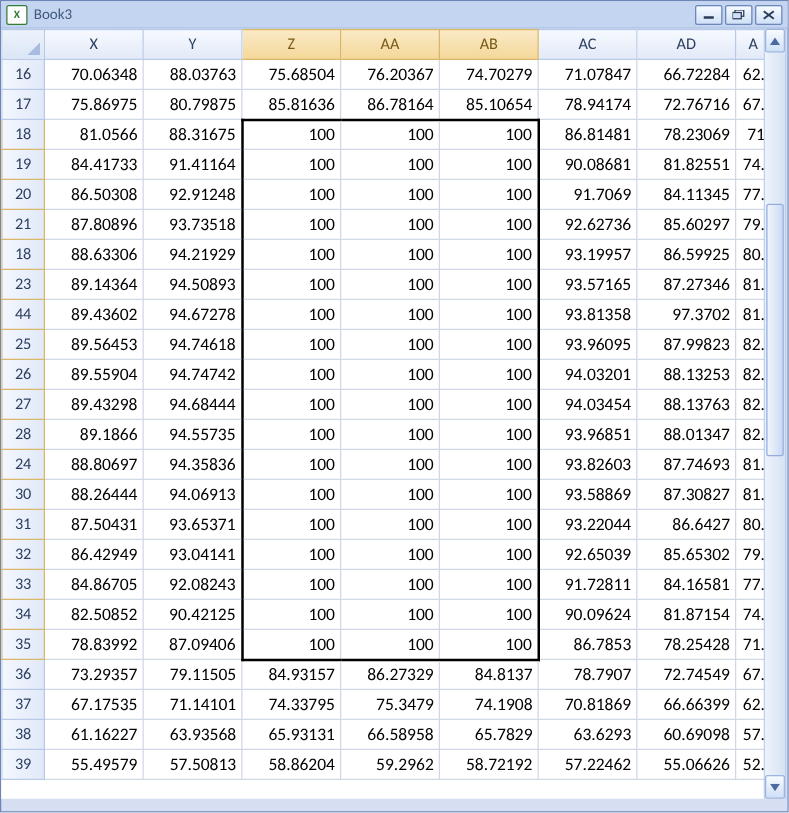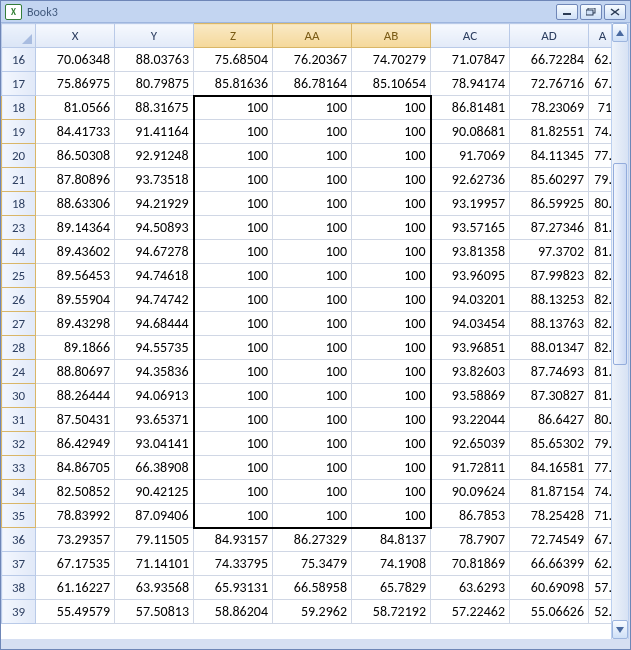--- a/index.html
+++ b/index.html
@@ -392,21 +392,21 @@
             <td class="selarea sel-left">100</td>
             <td class="selarea">100</td>
             <td class="selarea sel-right">100</td>
             <td>92.65039</td>
             <td>85.65302</td>
             <td>79.</td>
           </tr>
           <tr>
             <th class="rowhdr sel">33</th>
             <td>84.86705</td>
-            <td>66.38908</td>
+            <td>92.08243</td>
             <td class="selarea sel-left">100</td>
             <td class="selarea">100</td>
             <td class="selarea sel-right">100</td>
             <td>91.72811</td>
             <td>84.16581</td>
             <td>77.</td>
           </tr>
           <tr>
             <th class="rowhdr sel">34</th>
             <td>82.50852</td>

